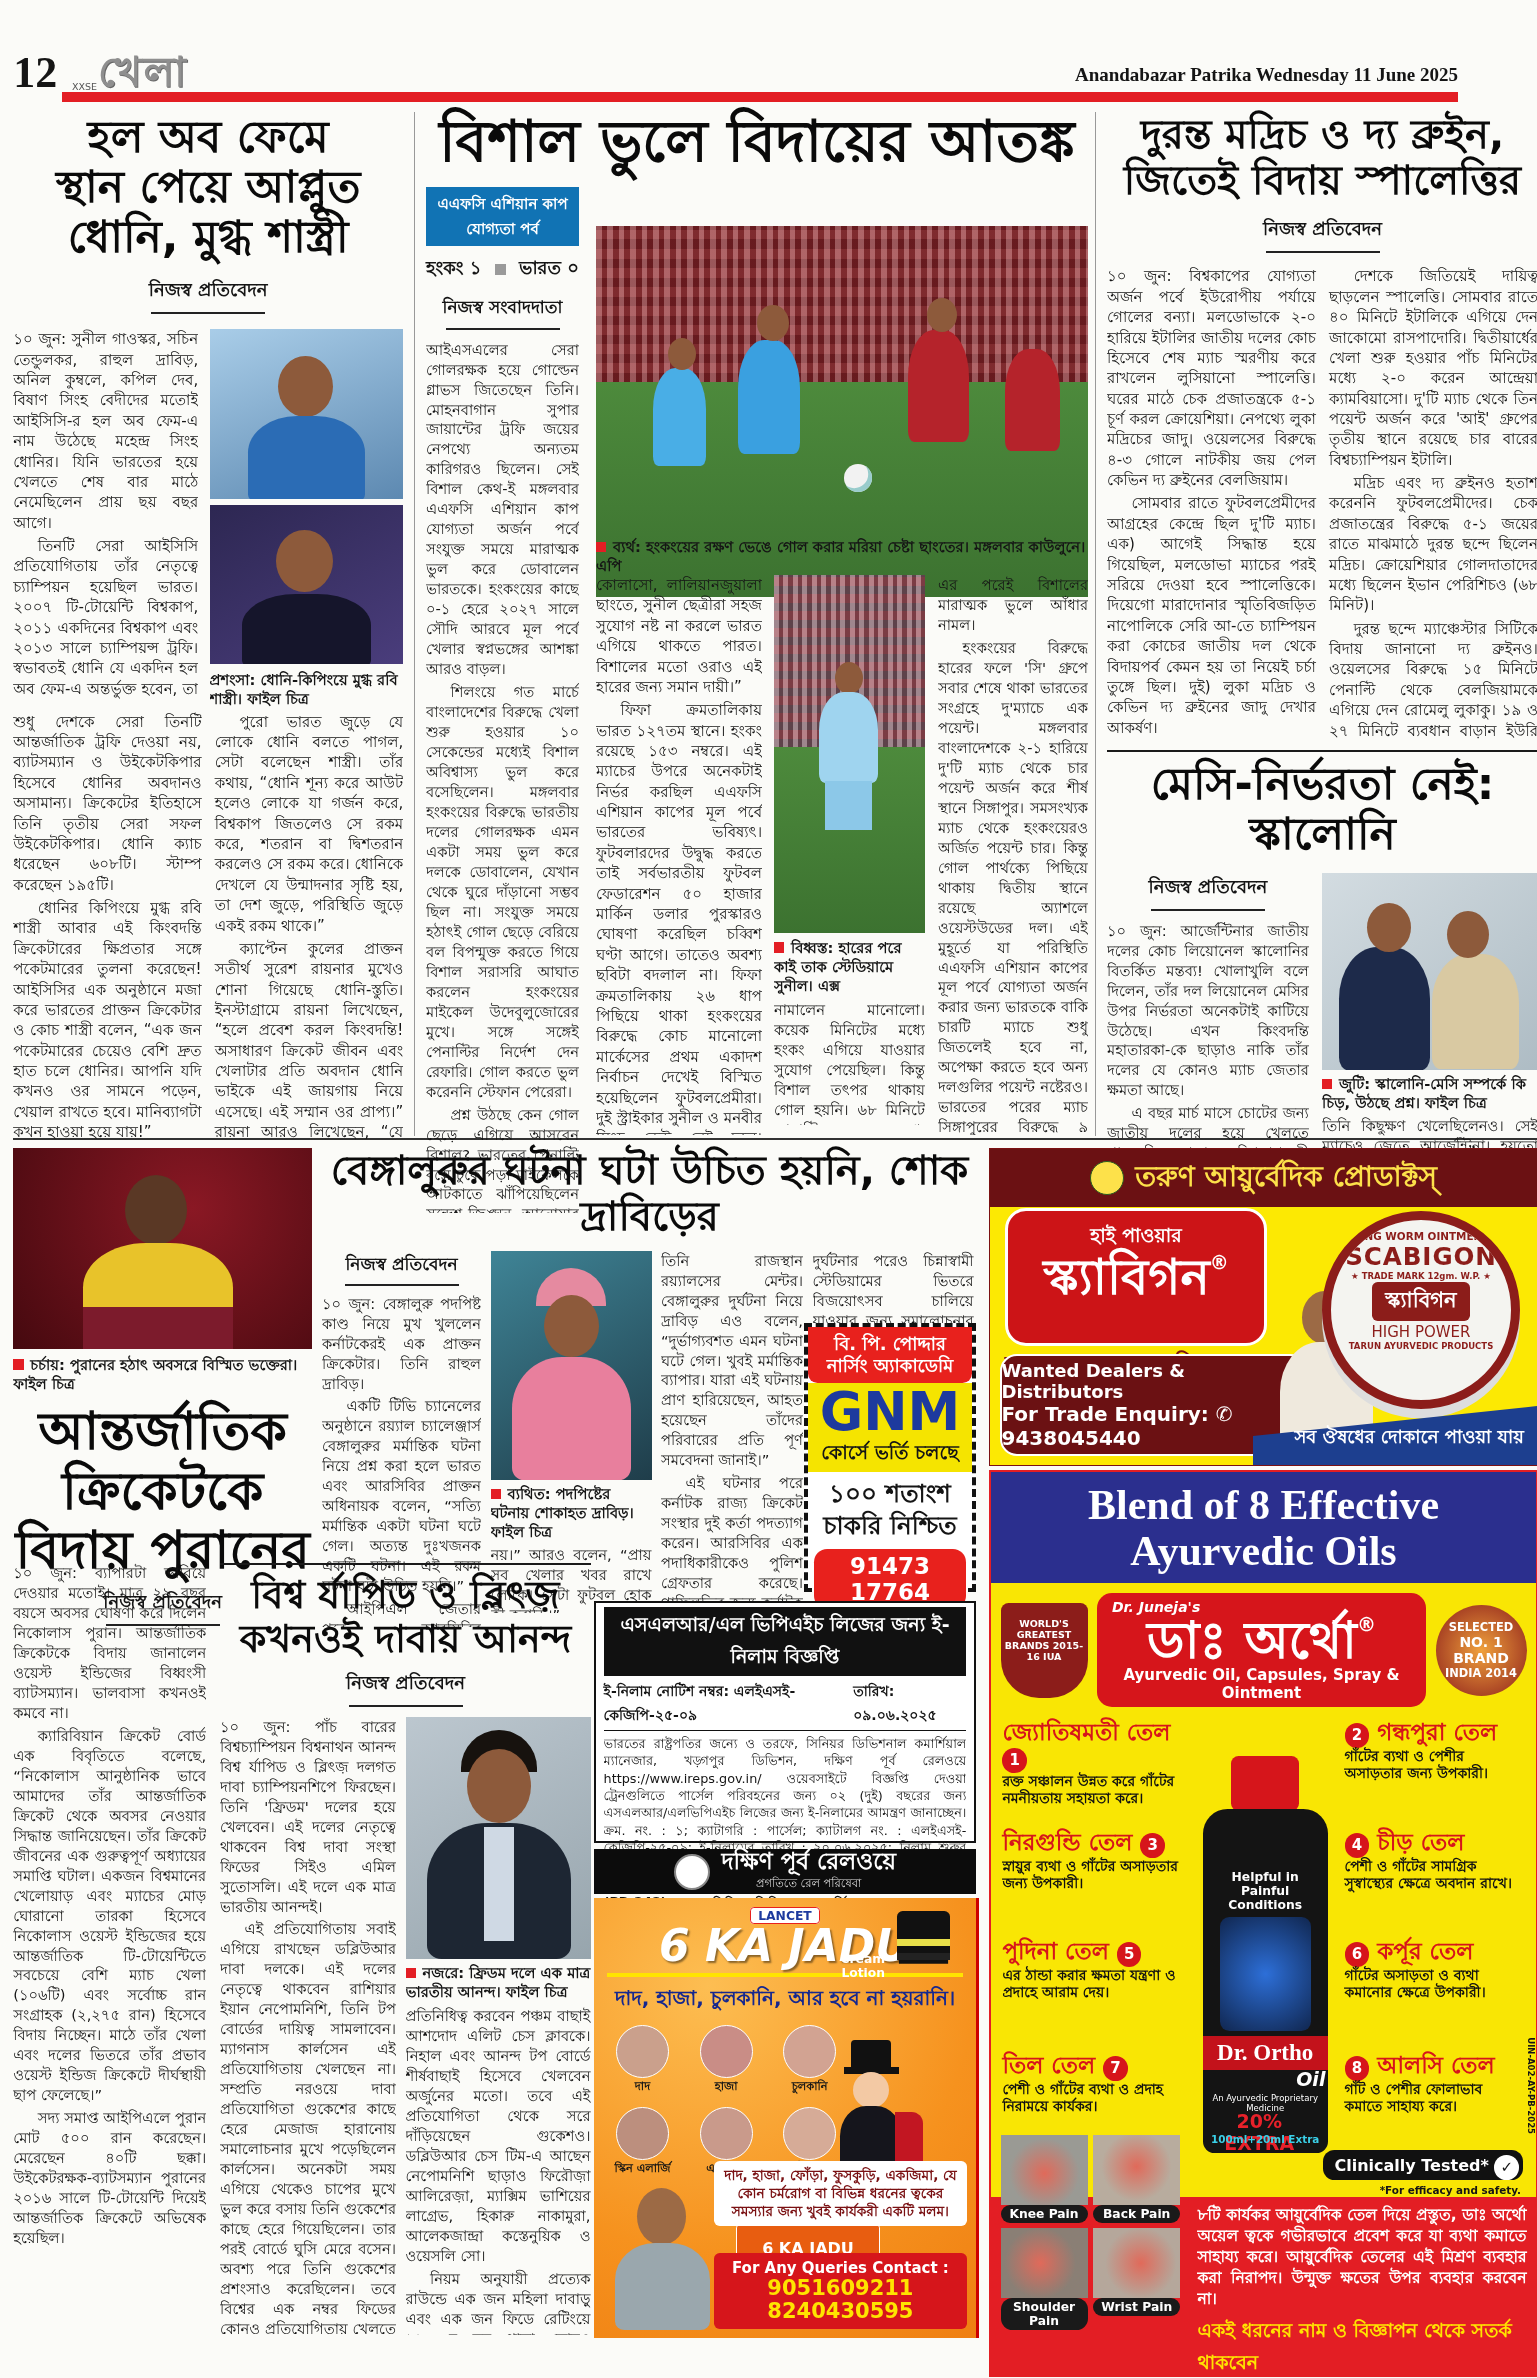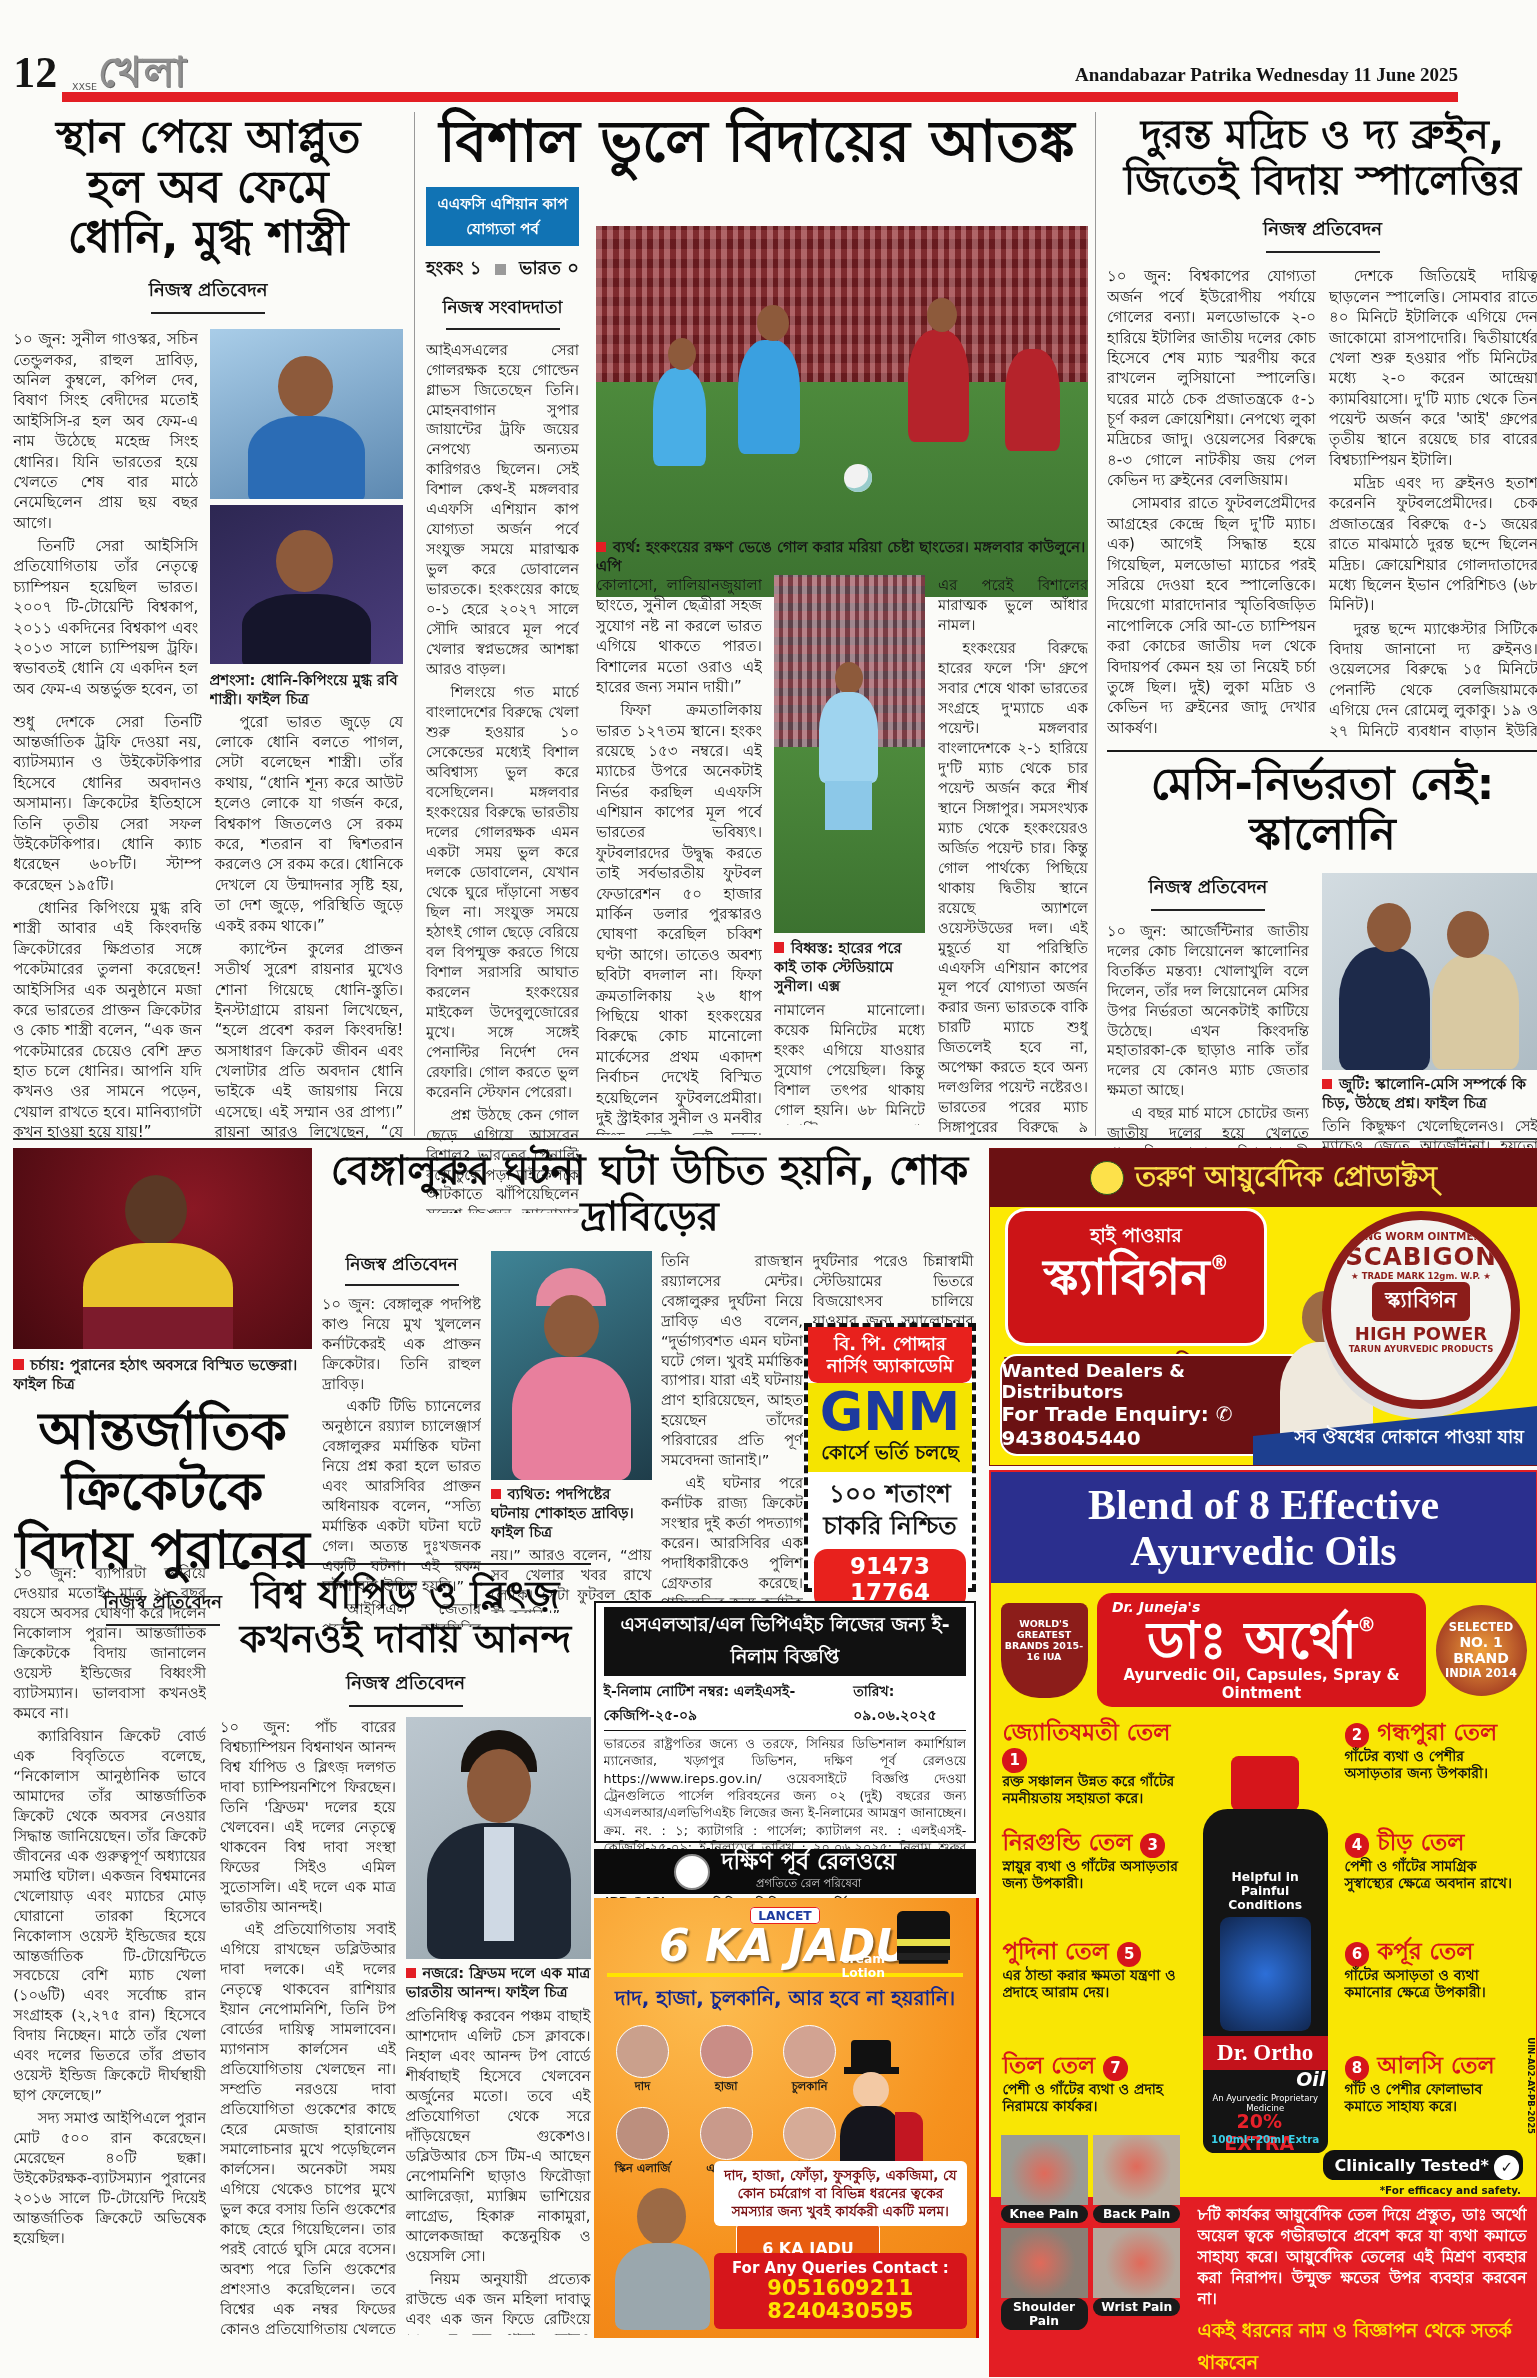--- a/index.html
+++ b/index.html
@@ -42,22 +42,22 @@
   <div class="abs" style="left:98px;top:40px;font-size:41px;font-weight:800;color:#8f8f8f;text-shadow:0.9px 0.9px 0 #666;letter-spacing:1.9px">খেলা</div>
   <div class="abs" style="left:62px;top:92px;width:1396px;height:10.4px;background:#e31e24"></div>
   <div class="abs serif" style="right:80px;top:64px;font-size:19px;font-weight:600">Anandabazar Patrika Wednesday 11 June 2025</div>
 
   <div class="abs vrule" style="left:414px;top:112px;height:1024px"></div>
   <div class="abs vrule" style="left:1095px;top:112px;height:1024px"></div>
   <div class="abs" style="left:13.2px;top:1138px;width:1525px;height:1.9px;background:#333"></div>
 
   <div class="abs" style="left:13.2px;top:112px;width:390px;height:1022px">
     <div class="hl" style="font-size:44px">
+      <div>হল অব ফেমে</div>
       <div>স্থান পেয়ে আপ্লুত</div>
-      <div>হল অব ফেমে</div>
       <div>ধোনি, মুগ্ধ শাস্ত্রী</div>
     </div>
     <div class="byline" style="margin-top:13.2px">নিজস্ব প্রতিবেদন</div>
     <div style="display:flex;gap:11.4px;margin-top:15px;height:371px">
       <div class="bt" style="width:185px;height:371px">
         <p class="ni">১০ জুন: সুনীল গাওস্কর, সচিন তেন্ডুলকর, রাহুল দ্রাবিড়, অনিল কুম্বলে, কপিল দেব, বিষাণ সিংহ বেদীদের মতোই আইসিসি-র হল অব ফেম-এ নাম উঠেছে মহেন্দ্র সিংহ ধোনির। যিনি ভারতের হয়ে খেলতে শেষ বার মাঠে নেমেছিলেন প্রায় ছয় বছর আগে।</p>
         <p>তিনটি সেরা আইসিসি প্রতিযোগিতায় তাঁর নেতৃত্বে চ্যাম্পিয়ন হয়েছিল ভারত। ২০০৭ টি-টোয়েন্টি বিশ্বকাপ, ২০১১ একদিনের বিশ্বকাপ এবং ২০১৩ সালে চ্যাম্পিয়ন্স ট্রফি। স্বভাবতই ধোনি যে একদিন হল অব ফেম-এ অন্তর্ভুক্ত হবেন, তা প্রত্যাশিতই ছিল।</p>
 
       </div>
       <div style="width:193px">
@@ -394,21 +394,21 @@
     <div style="position:absolute;left:284px;top:142px;width:104px;height:170px">
       <div class="head" style="left:28px;top:0;width:45px;height:53px;background:#9c6a45"></div>
       <div class="torso" style="left:5.7px;top:51px;width:93px;height:119px;background:#efe9dd"></div>
     </div>
 
     <div style="position:absolute;right:17px;top:62px;width:180px;height:180px;border-radius:50%;background:#f4f4f0;border:9.5px solid #8c1d1a;box-shadow:0 9.5px 0 #ddd;text-align:center;overflow:hidden">
       <div style="font-size:10.4px;color:#8c1d1a;font-weight:800;margin-top:9.5px">RING WORM OINTMENT</div>
       <div style="font-size:24.6px;color:#8c1d1a;font-weight:800;letter-spacing:0.9px">SCABIGON</div>
       <div style="font-size:8.5px;color:#8c1d1a;font-weight:700">★ TRADE MARK 12gm. W.P. ★</div>
       <div style="display:inline-block;background:#8c1d1a;color:#fff;font-weight:800;font-size:21px;padding:1.9px 13.2px;border-radius:5.7px;margin-top:1.9px">স্ক্যাবিগন</div>
-      <div style="font-size:18px;color:#8c1d1a;font-weight:700;margin-top:1.9px">HIGH POWER</div>
+      <div style="font-size:15px;color:#8c1d1a;font-weight:400;margin-top:1.9px">HIGH POWER</div>
       <div style="font-size:8.5px;color:#8c1d1a;font-weight:700">TARUN AYURVEDIC PRODUCTS</div>
     </div>
     <div style="position:absolute;right:0;bottom:0;width:284px;height:61px;background:#1d3f8f;transform:skewY(-6deg) translateY(17px);"></div>
     <div style="position:absolute;right:13.2px;bottom:11.4px;color:#fff;font-weight:800;font-size:18px">সব ঔষধের দোকানে পাওয়া যায়</div>
   </div>
 
   <div class="abs" style="left:989px;top:1470px;width:549px;height:907px;background:#f9e604;border:2.8px solid #e31e24;box-sizing:border-box;overflow:hidden">
     <div style="background:#2b2f8e;color:#fff;text-align:center;padding:9.5px 0;font-family:'Liberation Serif',serif;font-weight:700;font-size:42px;line-height:1.1">
       <div>Blend of 8 Effective</div>
       <div>Ayurvedic Oils</div>

